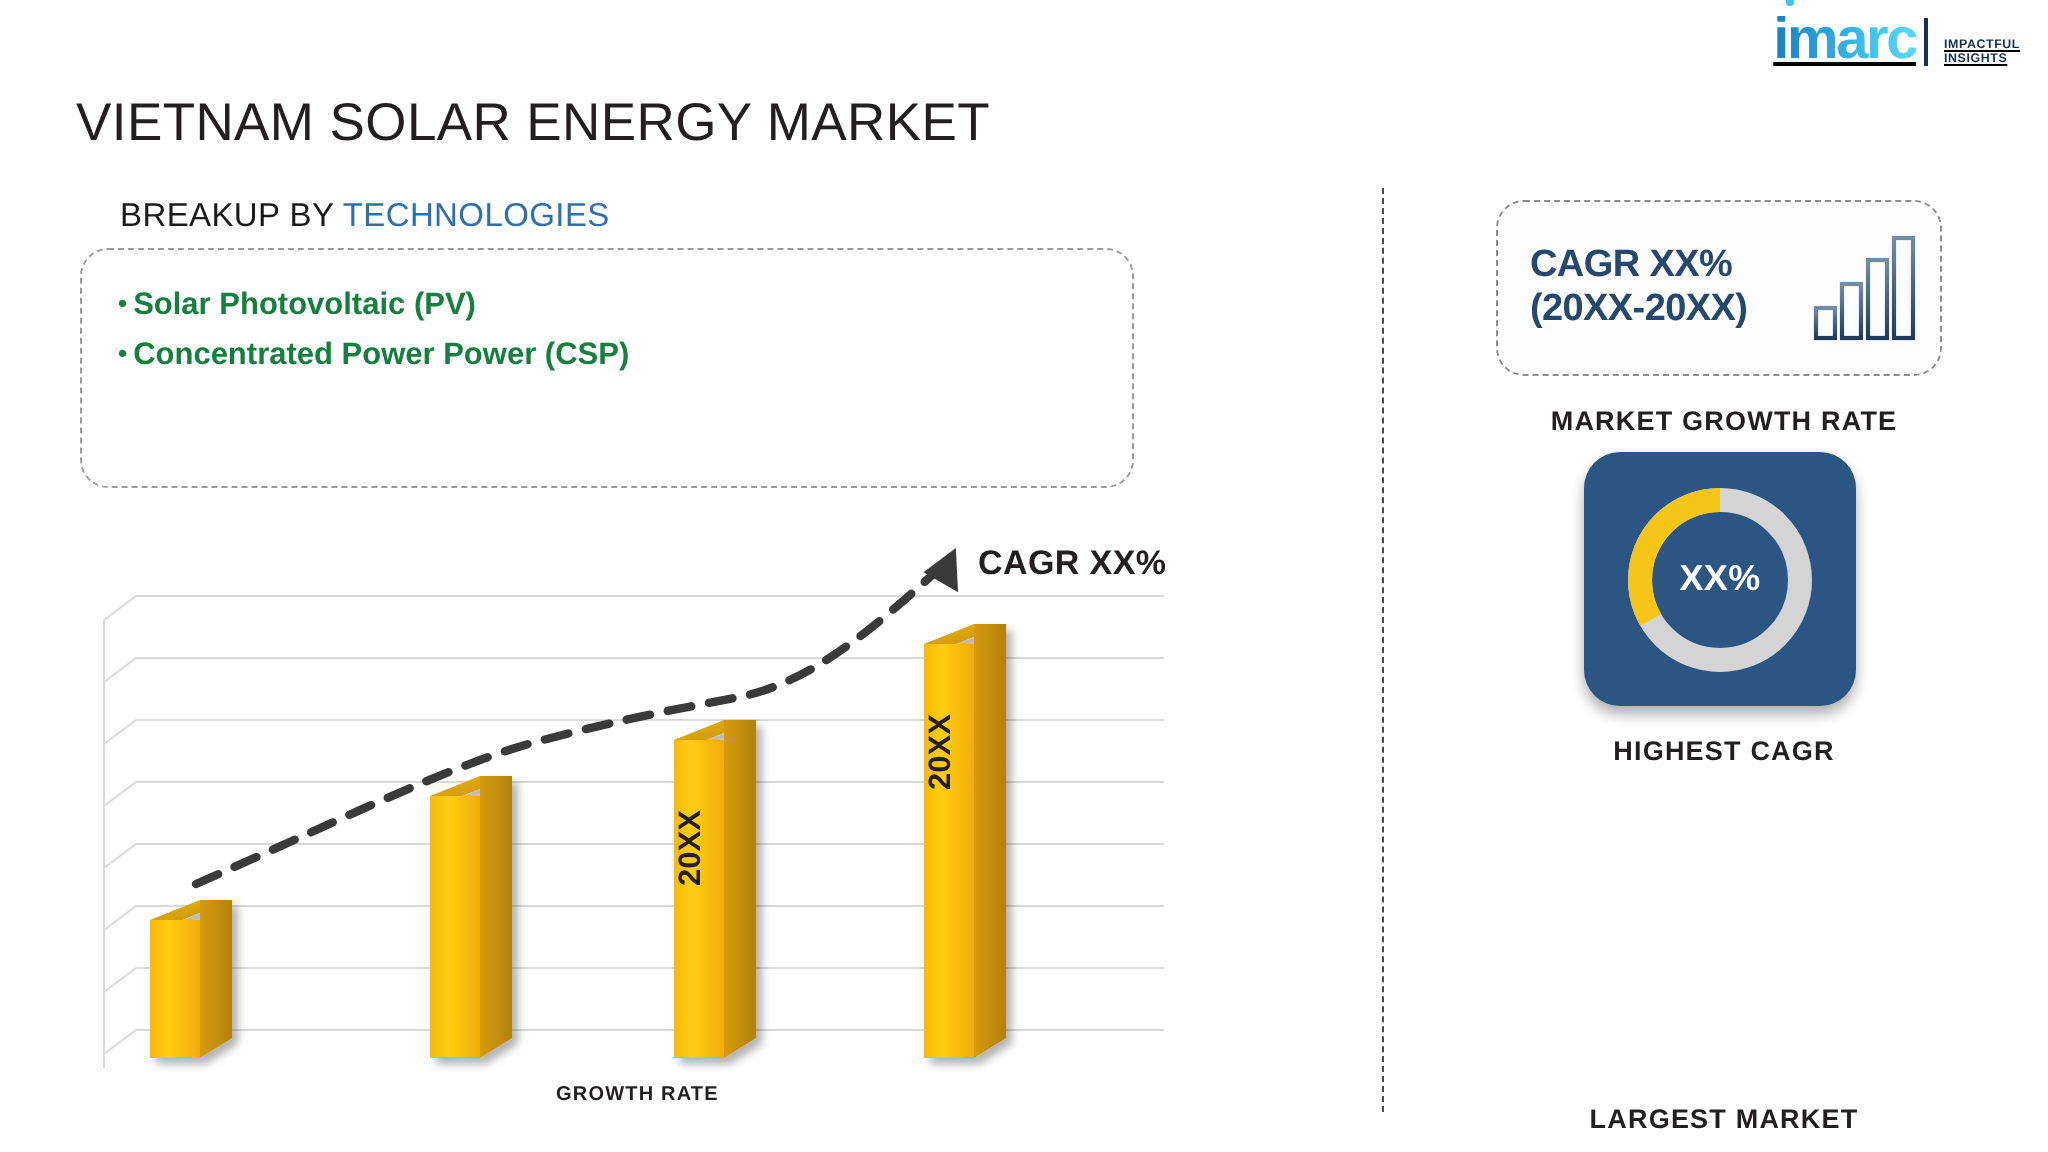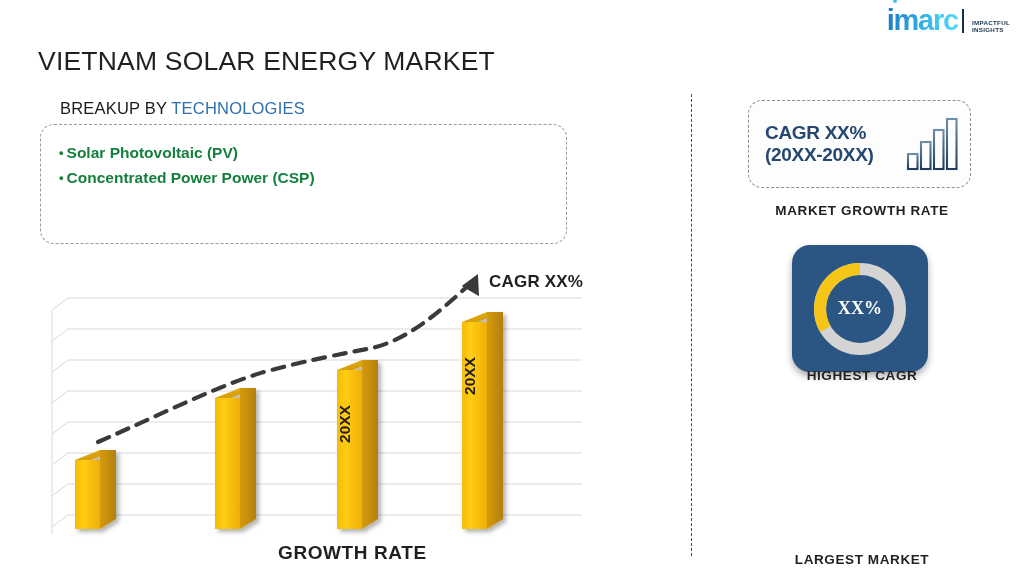--- a/index.html
+++ b/index.html
@@ -11,21 +11,21 @@
   }
   #slide {
     position: relative;
     width: 1024px; height: 576px;
     background: #ffffff;
   }
 
   
   #logo-wrap {
     position: absolute; top: 6px; right: 14px;
-    display: flex; align-items: flex-end; gap: 4px;
+    display: flex; align-items: flex-end; gap: 4px; text-decoration: underline;
   }
   #logo-mark {
     position: relative;
     font-size: 29px; font-weight: 700; letter-spacing: -1.2px;
     line-height: 1;
     background: linear-gradient(90deg, #1c7fc4 0%, #2aa3dd 38%, #41c7ef 72%, #5bd6f7 100%);
     -webkit-background-clip: text; background-clip: text; color: transparent;
   }
   #logo-dot {
     position: absolute; top: -7px; left: 6px;
@@ -75,21 +75,21 @@
   }
 
   
   #chart {
     position: absolute; left: 42px; top: 264px;
     width: 560px; height: 275px;
   }
   #chart svg { display: block; }
   #growth-label {
     position: absolute; left: 278px; top: 542px;
-    font-size: 19px; font-weight: 700; color: #231f20;
+    font-size: 10px; font-weight: 700; color: #231f20;
     letter-spacing: .6px;
   }
   #cagr-annot {
     position: absolute; left: 489px; top: 272px;
     font-size: 17px; font-weight: 700; color: #231f20;
     letter-spacing: .2px;
   }
 
   
   #right-panel {
@@ -117,21 +117,21 @@
   #cap-highest { top: 278px; }
   #cap-largest { top: 450px; margin-top: 12px; }
 
   .donut-card {
     position: absolute; left: 92px;
     width: 136px; height: 127px;
     background: #2b5583; border-radius: 18px;
     box-shadow: 0 4px 7px rgba(0,0,0,.33);
     display: flex; align-items: center; justify-content: center;
   }
-  #card-highest { top: 155px; font-family: Liberation Serif, serif; }
+  #card-highest { top: 136px; }
   #card-largest { top: 314px; }
   .donut-center {
     position: absolute;
     color: #ffffff; font-weight: 700; font-size: 18px;
     letter-spacing: .2px;
   }
 </style>
 </head>
 <body>
 

